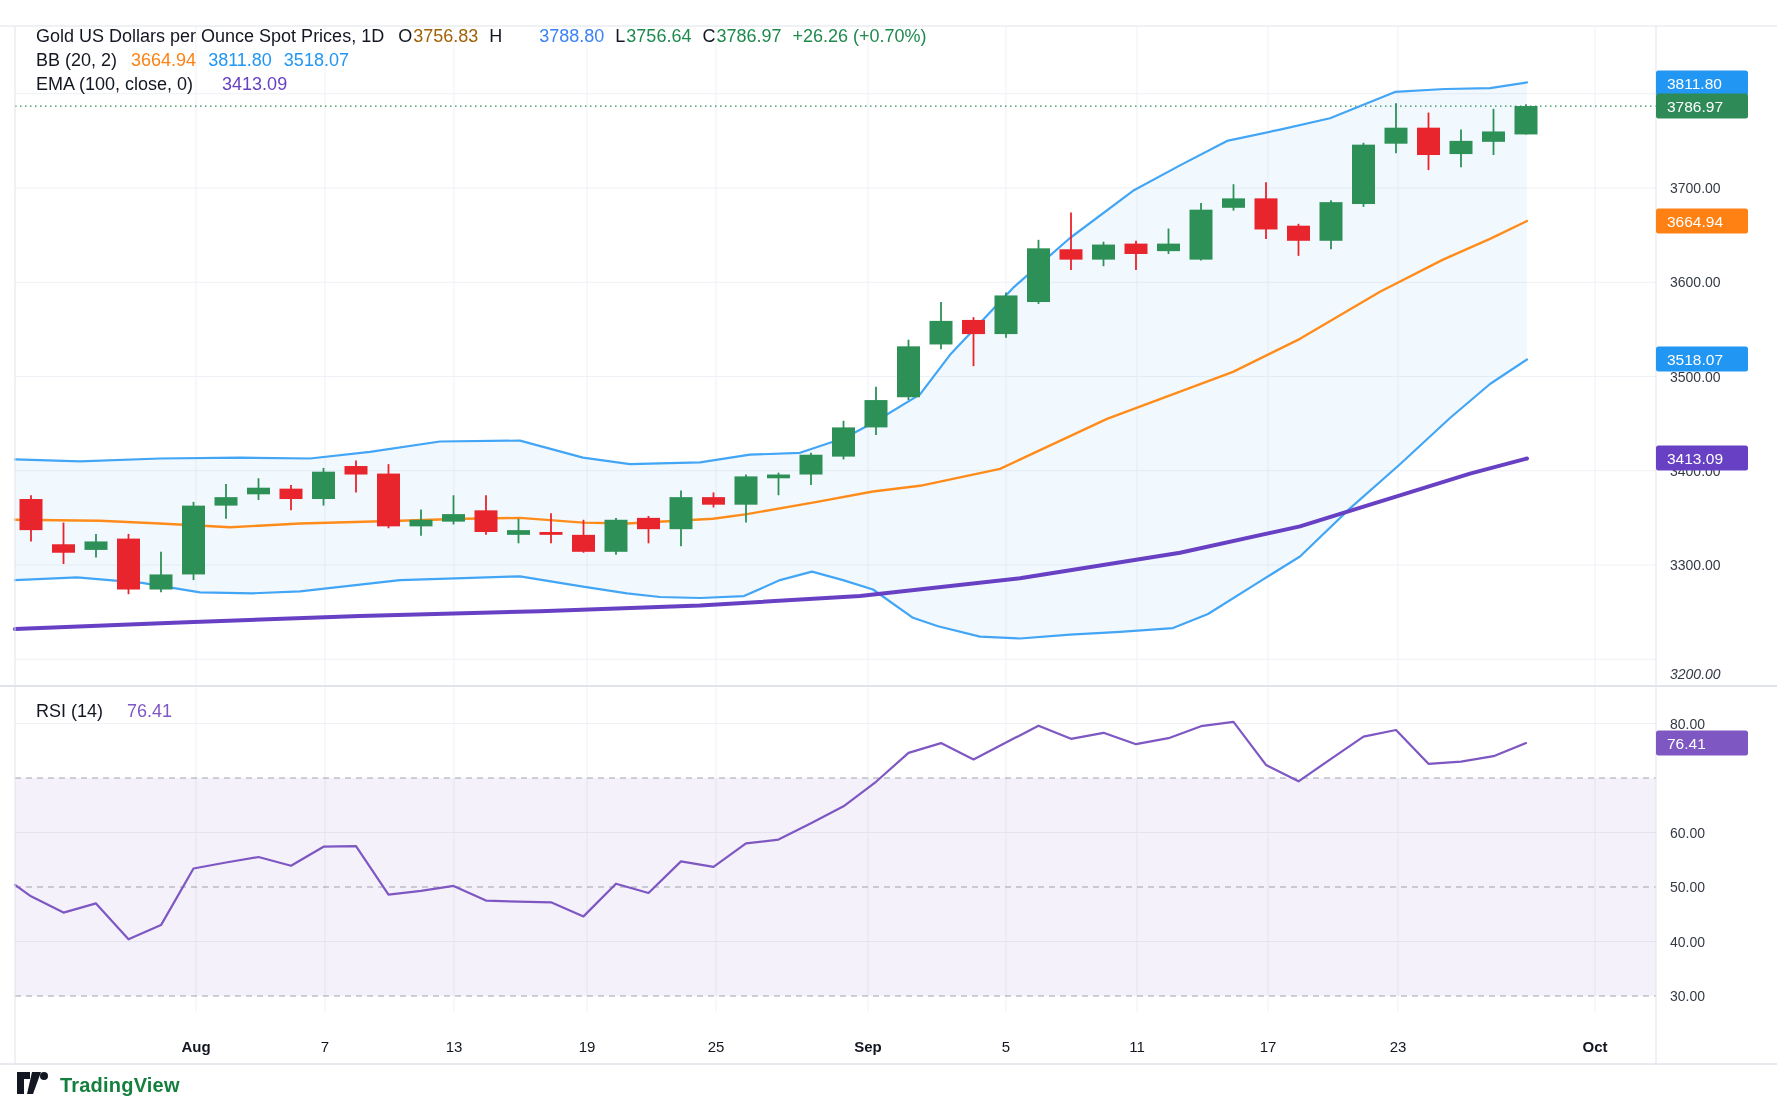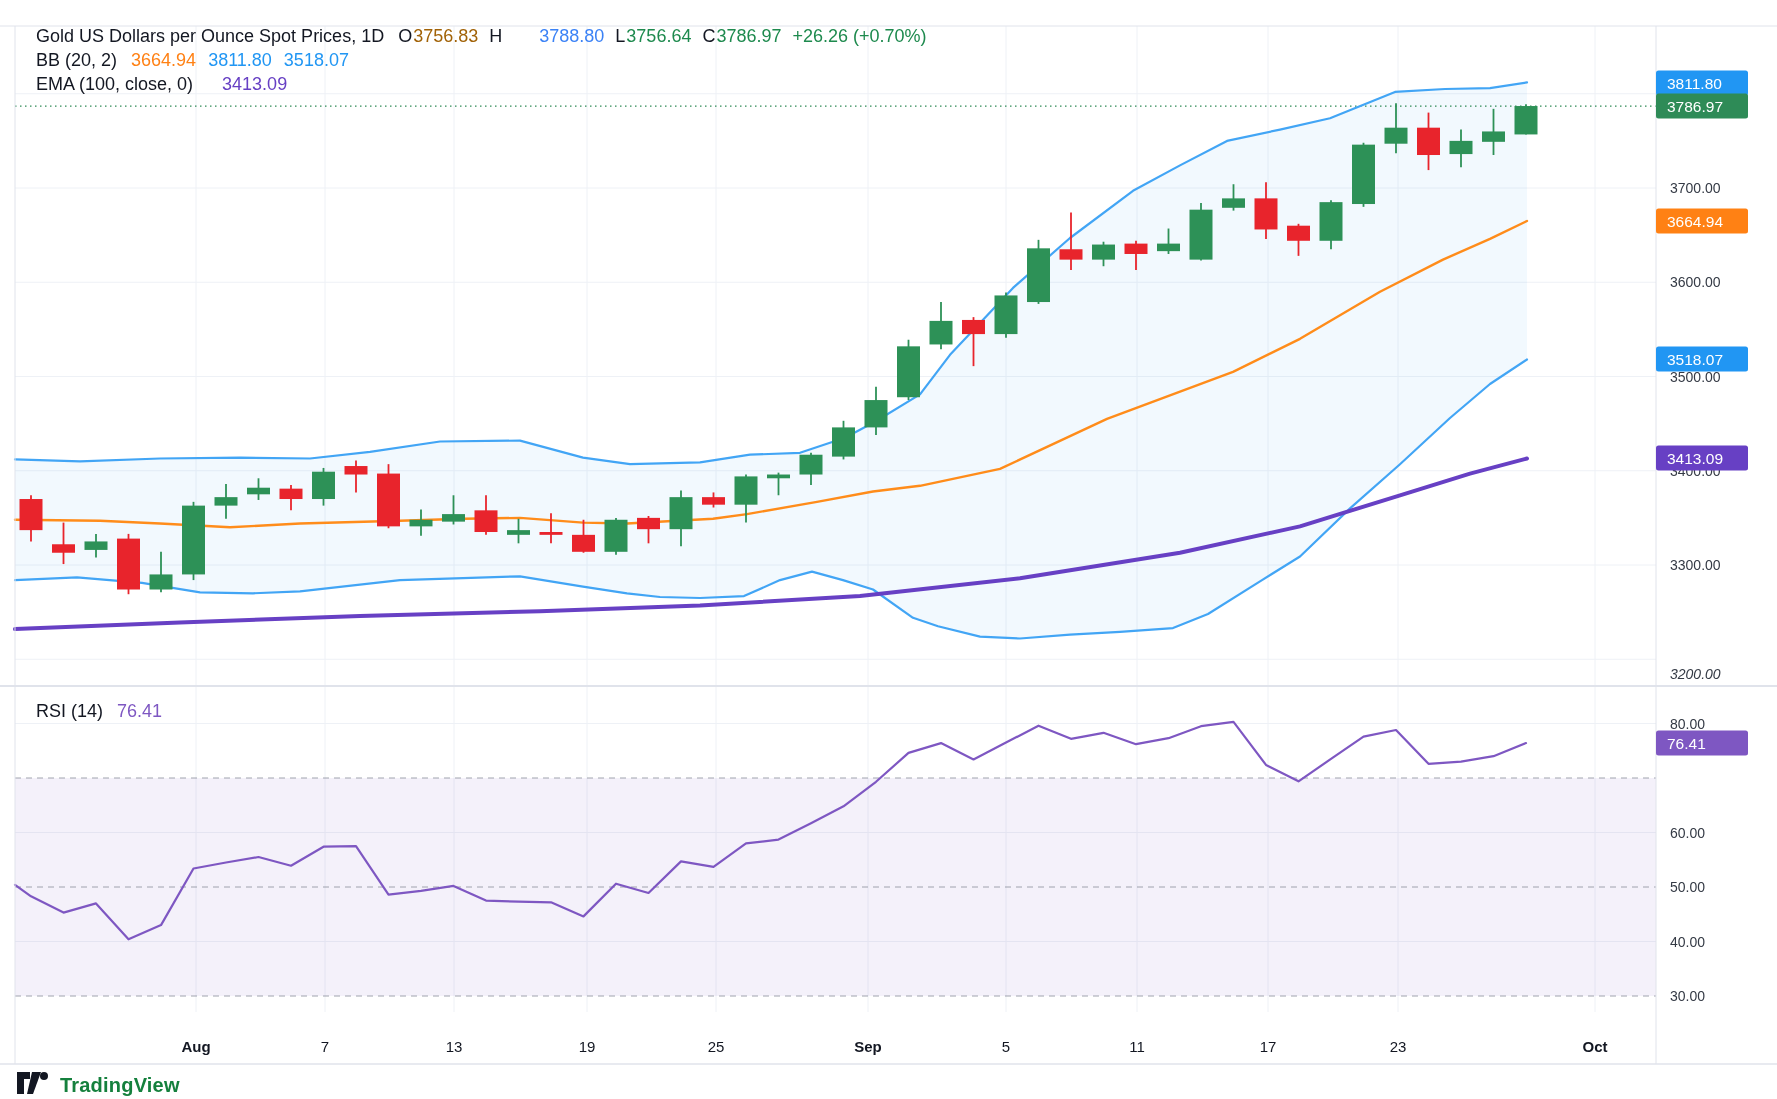--- a/index.html
+++ b/index.html
@@ -203,21 +203,21 @@
       <span style="color: rgb(33, 150, 243);">3518.07</span>
     </span>
 </div>
 
 <div class="legend" id="legend-row3" style="top:74px;">
   <span style="margin-right:18px;">EMA (100, close, 0)</span>
   <span style="color: rgb(103, 64, 196);">3413.09</span>
 </div>
 
 <div class="legend" id="legend-rsi" style="top:701px;">
-  <span style="margin-right:3px;">RSI (14)</span>
+  <span style="margin-right:13px;">RSI (14)</span>
   <span style="color: rgb(126, 87, 194);">76.41</span>
 </div>
 
 <div id="axis-layer">
     <div class="axis-label" style="top: 188px;">3700.00</div>
     <div class="axis-label" style="top: 282.25px;">3600.00</div>
     <div class="axis-label" style="top: 376.5px;">3500.00</div>
     <div class="axis-label" style="top: 470.75px;">3400.00</div>
     <div class="axis-label" style="top: 565px;">3300.00</div>
     <div class="axis-label" style="top: 674px; font-style: italic;">3200.00</div>

